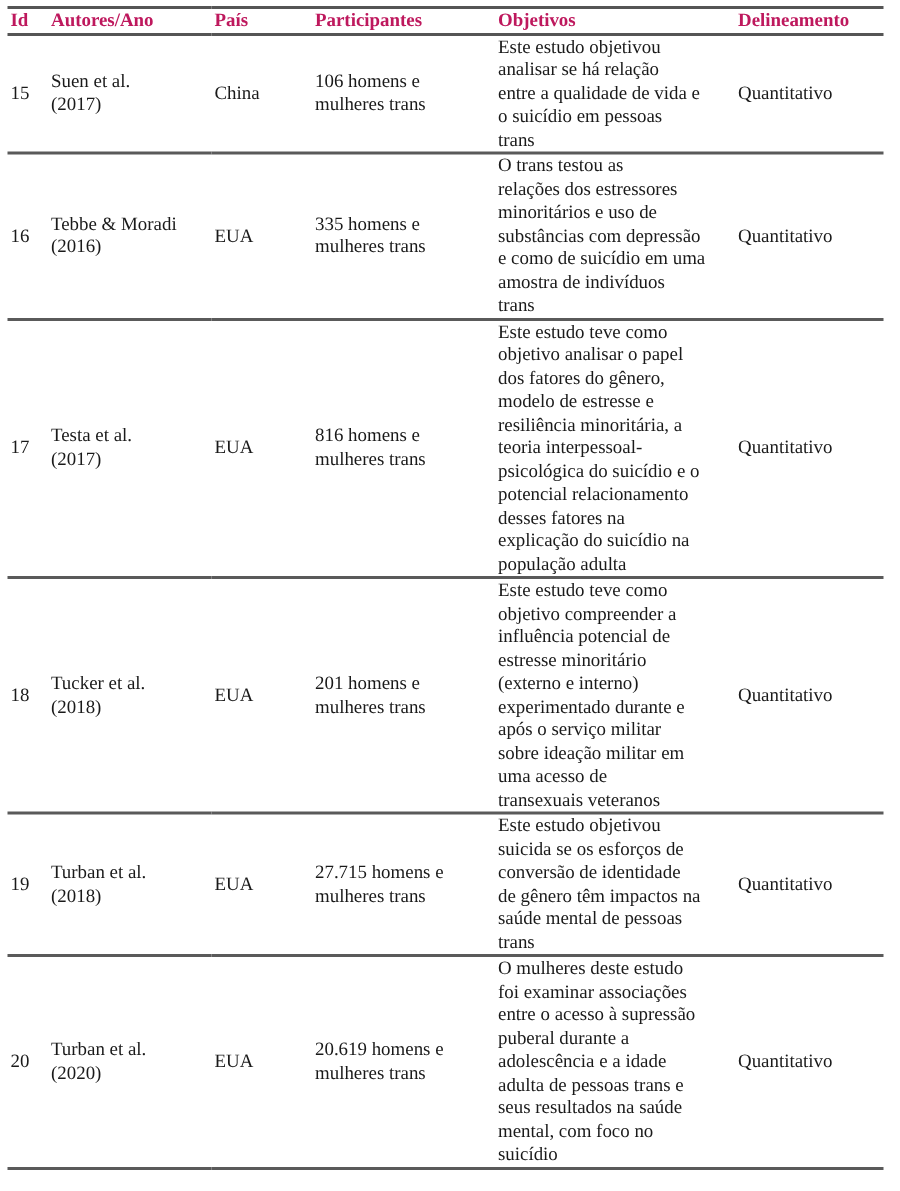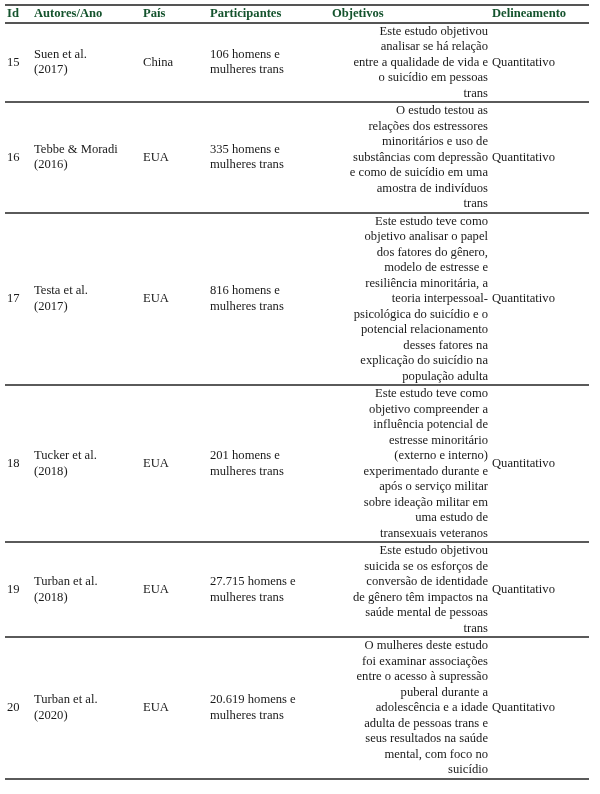--- a/index.html
+++ b/index.html
@@ -32,36 +32,36 @@
     vertical-align: middle;
     text-align: left;
   }
   thead th {
     font-weight: bold;
     border-top: 2px solid #555;
     border-bottom: 2px solid #555;
     height: 15px;
     padding-top: 0;
     padding-bottom: 0;
-    color: #14532d;
+    color: #be185d;
   }
   tbody td {
     border-bottom: 2px solid #5a5a5a;
     padding-top: 0;
     padding-bottom: 0;
   }
   col.c-id { width: 27px; }
   col.c-aut { width: 109px; }
   col.c-pais { width: 67px; }
   col.c-part { width: 122px; }
   col.c-obj { width: 160px; }
   col.c-del { width: 99px; }
   td.id-cell { padding-left: 2px; margin-top: 48px; }
   td.obj-cell { vertical-align: top; padding-top: 0; padding-bottom: 0; }
-  td.obj-cell span { display: block; text-align: right; }
+  td.obj-cell span { display: block; }
   .obj-line { white-space: nowrap; }
   td.aut-cell span, td.part-cell span { display: block; white-space: nowrap; }
 </style>
 </head>
 <body>
 
 <div class="table-wrap">
   <table>
     <colgroup>
       <col class="c-id">
@@ -107,21 +107,21 @@
     <td class="aut-cell">
             <span class="line">Tebbe &amp; Moradi</span>
             <span class="line">(2016)</span>
           </td>
     <td class="pais-cell">EUA</td>
     <td class="part-cell">
             <span class="line">335 homens e</span>
             <span class="line">mulheres trans</span>
           </td>
     <td class="obj-cell">
-            <span class="obj-line">O estudo testou as</span>
+            <span class="obj-line">O trans testou as</span>
             <span class="obj-line">relações dos estressores</span>
             <span class="obj-line">minoritários e uso de</span>
             <span class="obj-line">substâncias com depressão</span>
             <span class="obj-line">e como de suicídio em uma</span>
             <span class="obj-line">amostra de indivíduos</span>
             <span class="obj-line">trans</span>
           </td>
     <td class="del-cell">Quantitativo</td>
   </tr>
         <tr>
@@ -163,21 +163,21 @@
           </td>
     <td class="obj-cell">
             <span class="obj-line">Este estudo teve como</span>
             <span class="obj-line">objetivo compreender a</span>
             <span class="obj-line">influência potencial de</span>
             <span class="obj-line">estresse minoritário</span>
             <span class="obj-line">(externo e interno)</span>
             <span class="obj-line">experimentado durante e</span>
             <span class="obj-line">após o serviço militar</span>
             <span class="obj-line">sobre ideação militar em</span>
-            <span class="obj-line">uma estudo de</span>
+            <span class="obj-line">uma acesso de</span>
             <span class="obj-line">transexuais veteranos</span>
           </td>
     <td class="del-cell">Quantitativo</td>
   </tr>
         <tr>
     <td class="id-cell">19</td>
     <td class="aut-cell">
             <span class="line">Turban et al.</span>
             <span class="line">(2018)</span>
           </td>

